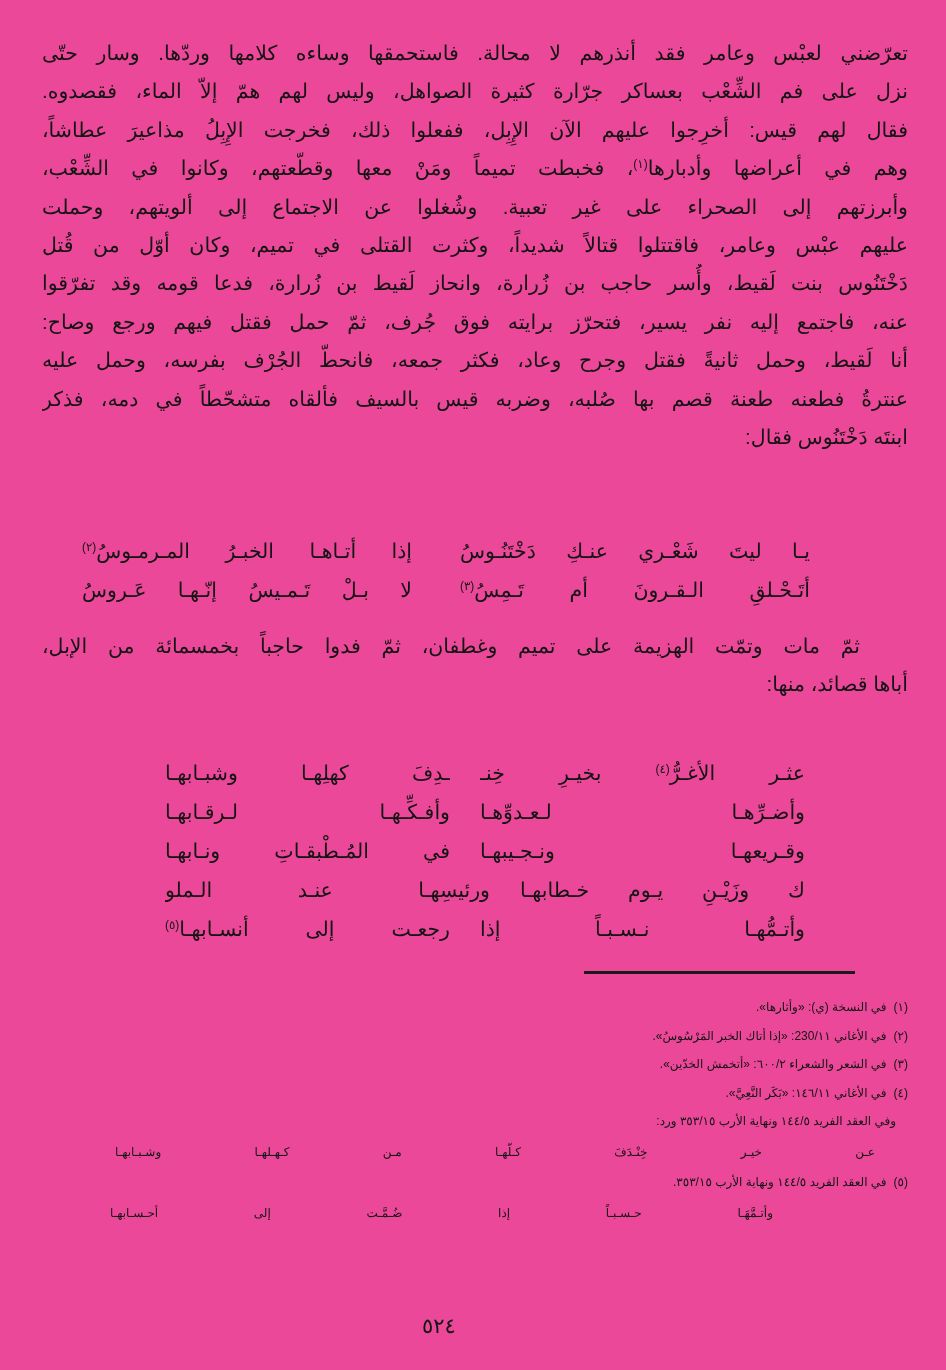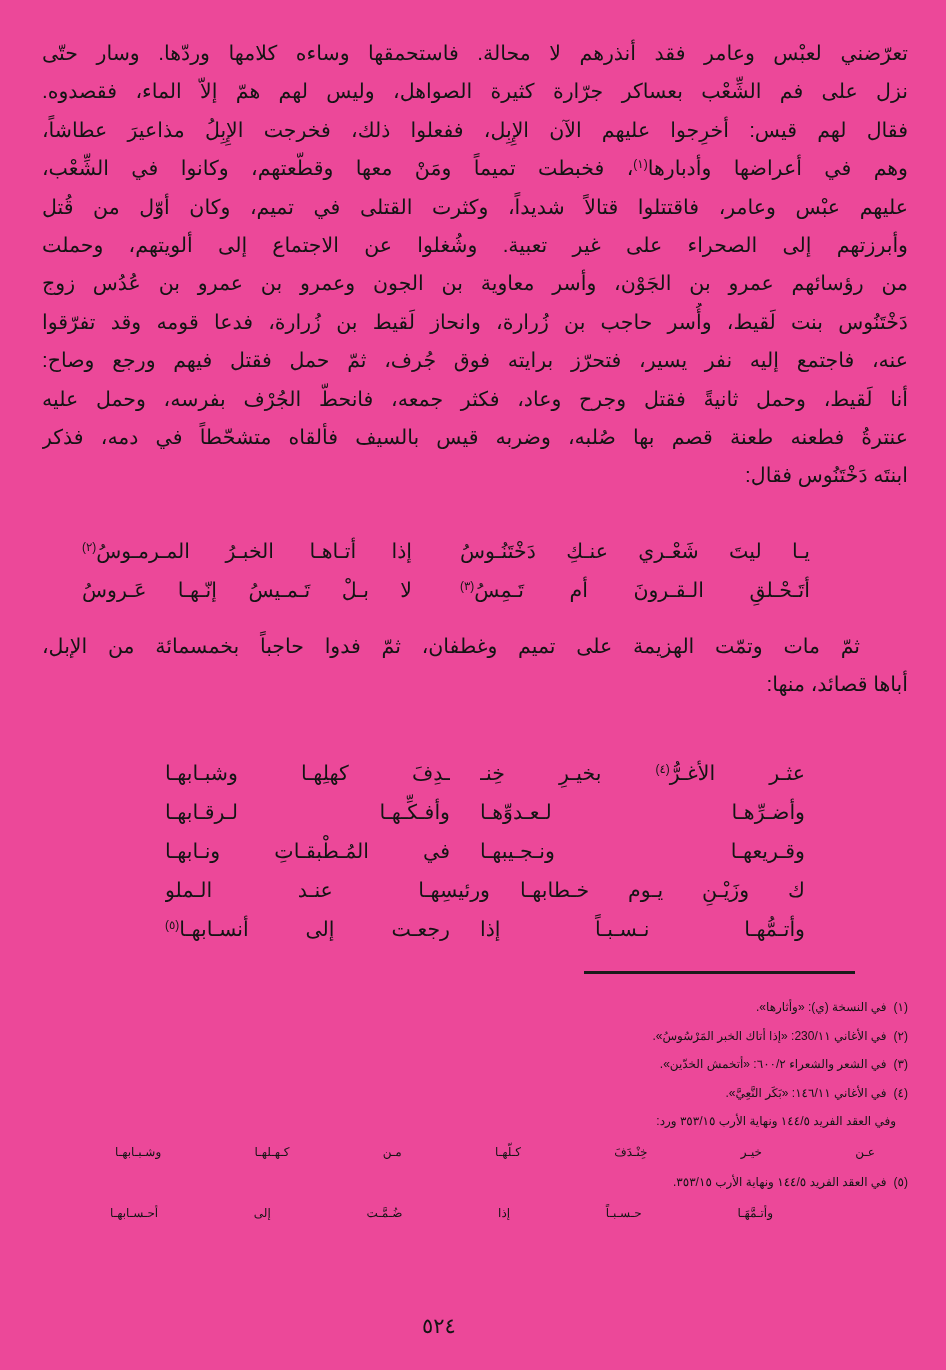--- a/index.html
+++ b/index.html
@@ -74,23 +74,22 @@
 </head>
 <body>
 
 <div class="page">
 
   <div class="block main-par">
     <div class="tline refsup">تعرّضني لعبْس وعامر فقد أنذرهم لا محالة. فاستحمقها وساءه كلامها وردّها. وسار حتّى</div>
     <div class="tline refsup">نزل على فم الشِّعْب بعساكر جرّارة كثيرة الصواهل، وليس لهم همّ إلاّ الماء، فقصدوه.</div>
     <div class="tline refsup">فقال لهم قيس: أخرِجوا عليهم الآن الإِبِل، ففعلوا ذلك، فخرجت الإِبِلُ مذاعيرَ عطاشاً،</div>
     <div class="tline refsup">وهم في أعراضها وأدبارها<sup>(١)</sup>، فخبطت تميماً ومَنْ معها وقطّعتهم، وكانوا في الشِّعْب،</div>
+    <div class="tline refsup">وأبرزتهم إلى الصحراء على غير تعبية. وشُغلوا عن الاجتماع إلى ألويتهم، وحملت</div>
     <div class="tline refsup">عليهم عبْس وعامر، فاقتتلوا قتالاً شديداً، وكثرت القتلى في تميم، وكان أوّل من قُتل</div>
-    <div class="tline refsup">وأبرزتهم إلى الصحراء على غير تعبية. وشُغلوا عن الاجتماع إلى ألويتهم، وحملت</div>
-    <div class="tline refsup">من رؤسائهم عمرو بن الجَوْن، وأسر معاوية بن الجون وعمرو بن عمرو بن عُدُس زوج</div>
     <div class="tline refsup">دَخْتَنُوس بنت لَقيط، وأُسر حاجب بن زُرارة، وانحاز لَقيط بن زُرارة، فدعا قومه وقد تفرّقوا</div>
     <div class="tline refsup">عنه، فاجتمع إليه نفر يسير، فتحرّز برايته فوق جُرف، ثمّ حمل فقتل فيهم ورجع وصاح:</div>
     <div class="tline refsup">أنا لَقيط، وحمل ثانيةً فقتل وجرح وعاد، فكثر جمعه، فانحطّ الجُرْف بفرسه، وحمل عليه</div>
     <div class="tline refsup">عنترةُ فطعنه طعنة قصم بها صُلبه، وضربه قيس بالسيف فألقاه متشحّطاً في دمه، فذكر</div>
     <div class="tline short">ابنتَه دَخْتَنُوس فقال:</div>
   </div>
 
   <div class="poem poem1">
     <div class="vrow">
       <div class="hemi r refsup">يـا ليتَ شَعْـري عنـكِ دَخْتَنُـوسُ</div>

